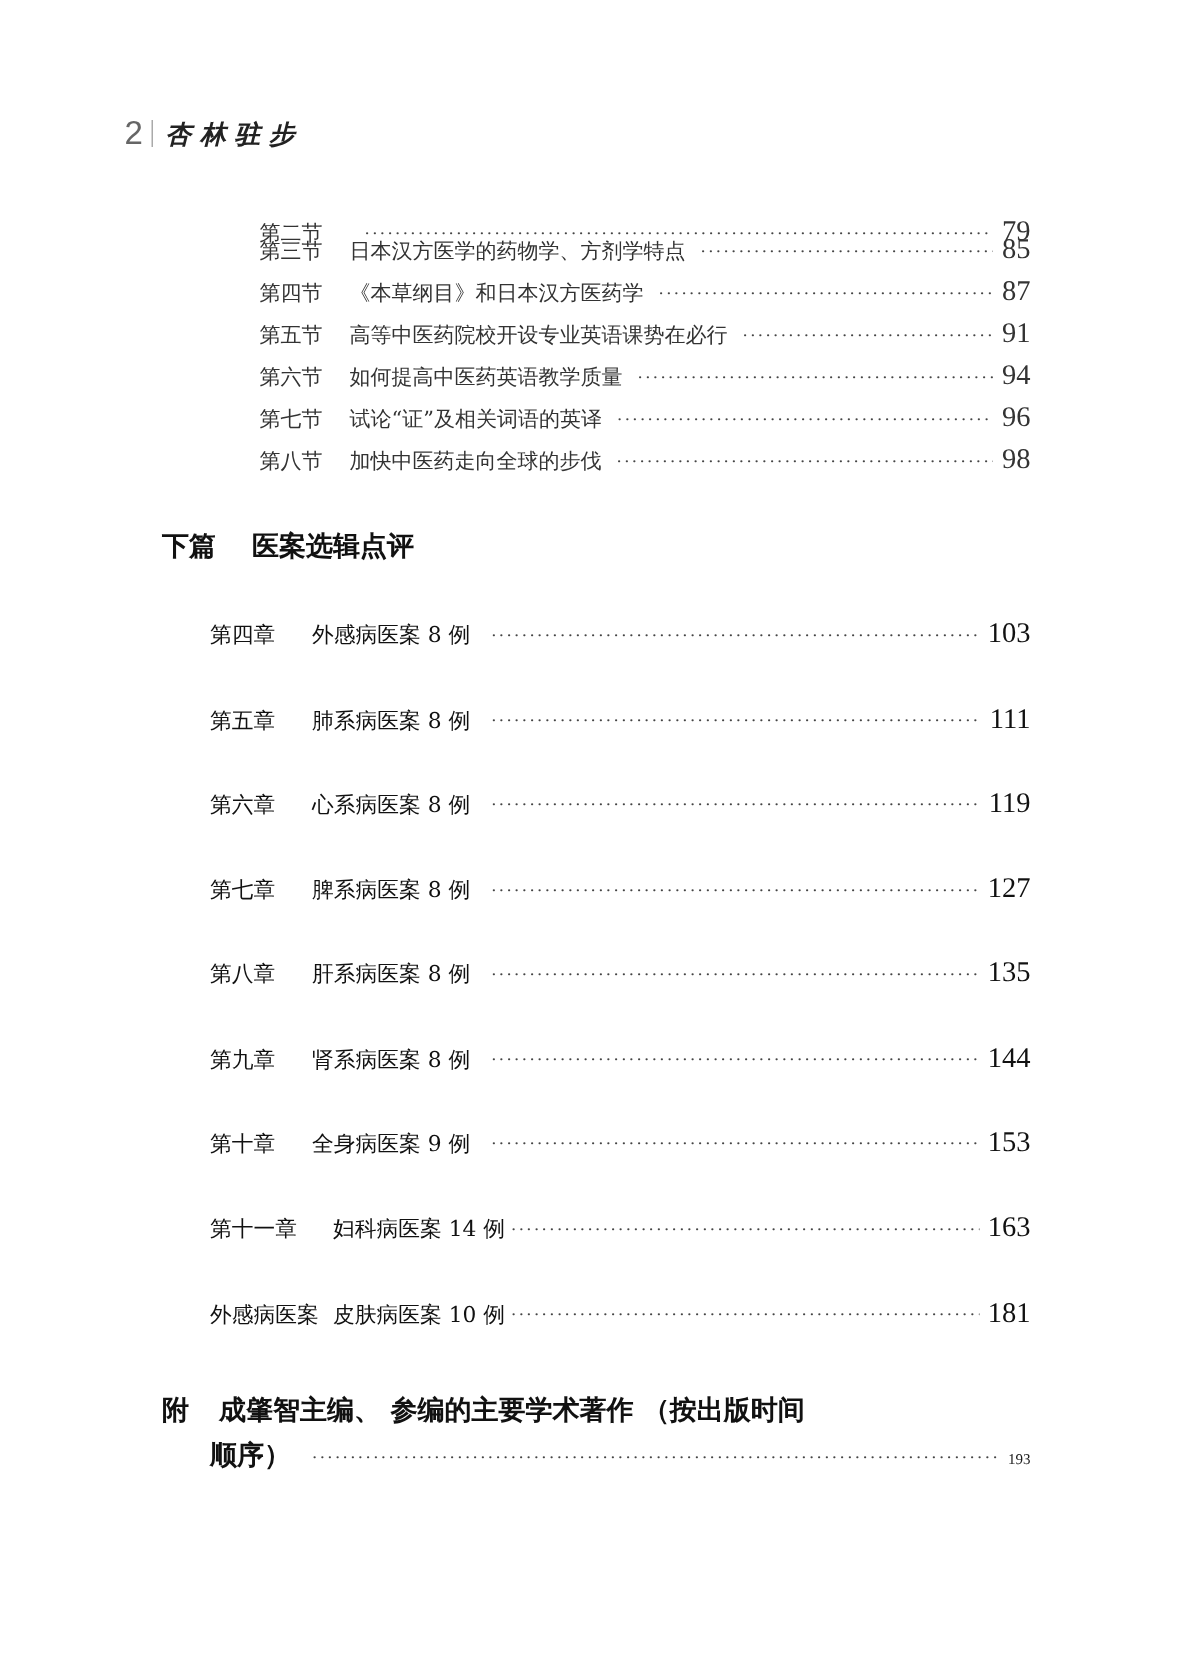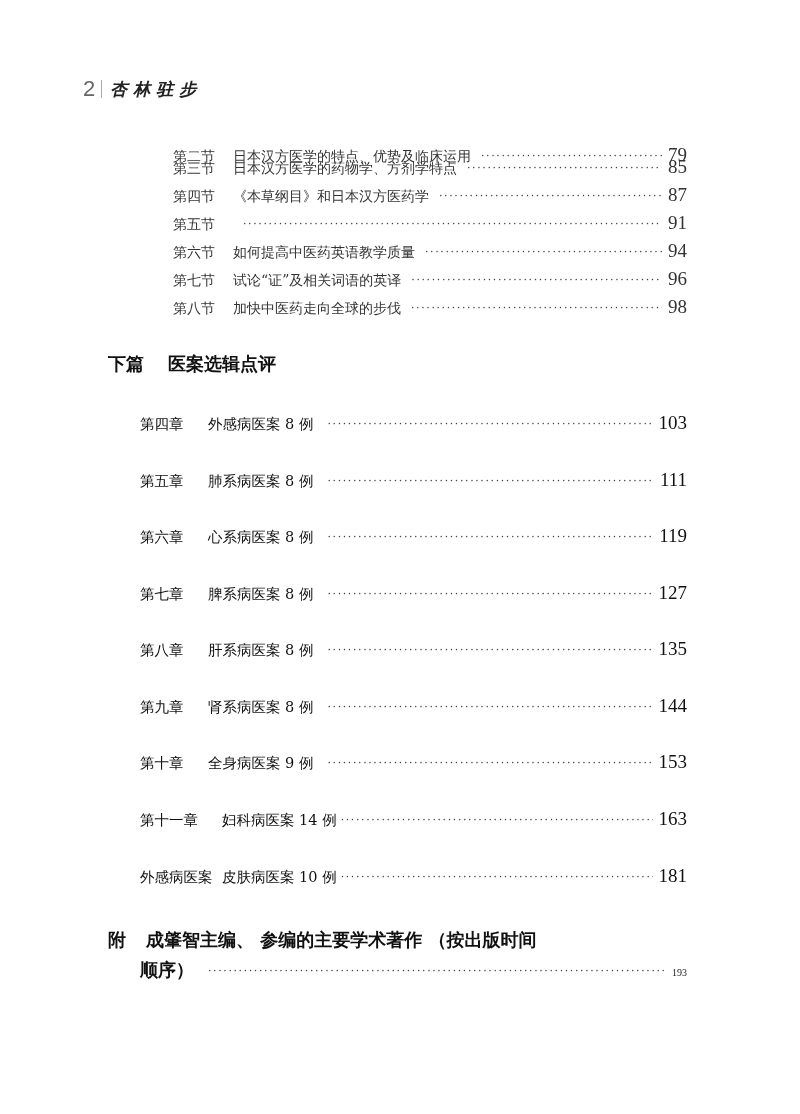--- a/index.html
+++ b/index.html
@@ -127,38 +127,38 @@
 <body>
 
 <div class="running-head">
   <span class="page-num">2</span>
   <span class="head-sep"></span>
   <span class="book-title">杏林驻步</span>
 </div>
 
 <div class="toc-row sec-row" style="top:144px">
   <span class="sec-label">第二节</span>
-  <span class="sec-title">日本汉方医学的特点、优势及临床运用</span>
   <span class="leader"></span>
   <span class="pg">79</span>
 </div>
 <div class="toc-row sec-row" style="top:156px">
   <span class="sec-label">第三节</span>
   <span class="sec-title">日本汉方医学的药物学、方剂学特点</span>
   <span class="leader"></span>
   <span class="pg">85</span>
 </div>
 <div class="toc-row sec-row" style="top:184px">
   <span class="sec-label">第四节</span>
   <span class="sec-title">《本草纲目》和日本汉方医药学</span>
   <span class="leader"></span>
   <span class="pg">87</span>
 </div>
 <div class="toc-row sec-row" style="top:212px">
   <span class="sec-label">第五节</span>
+  <span class="sec-title">高等中医药院校开设专业英语课势在必行</span>
   <span class="leader"></span>
   <span class="pg">91</span>
 </div>
 <div class="toc-row sec-row" style="top:240px">
   <span class="sec-label">第六节</span>
   <span class="sec-title">如何提高中医药英语教学质量</span>
   <span class="leader"></span>
   <span class="pg">94</span>
 </div>
 <div class="toc-row sec-row" style="top:268px">

